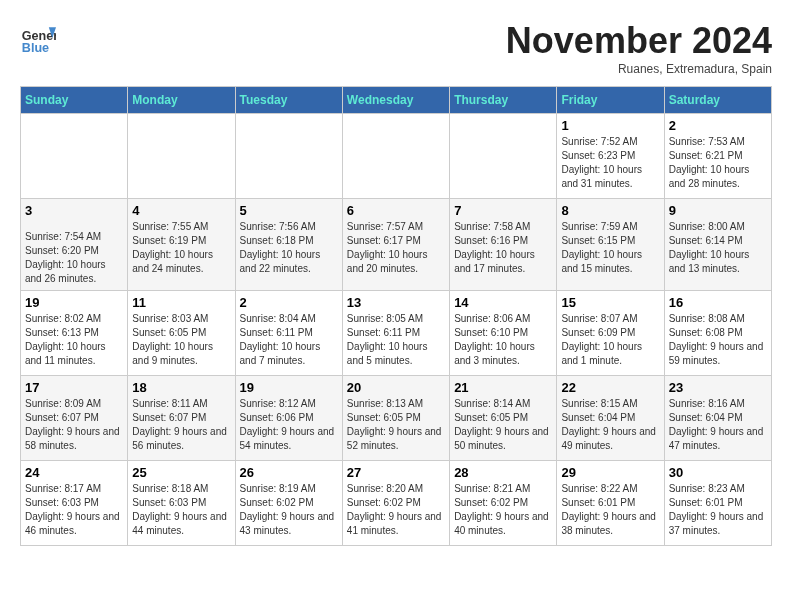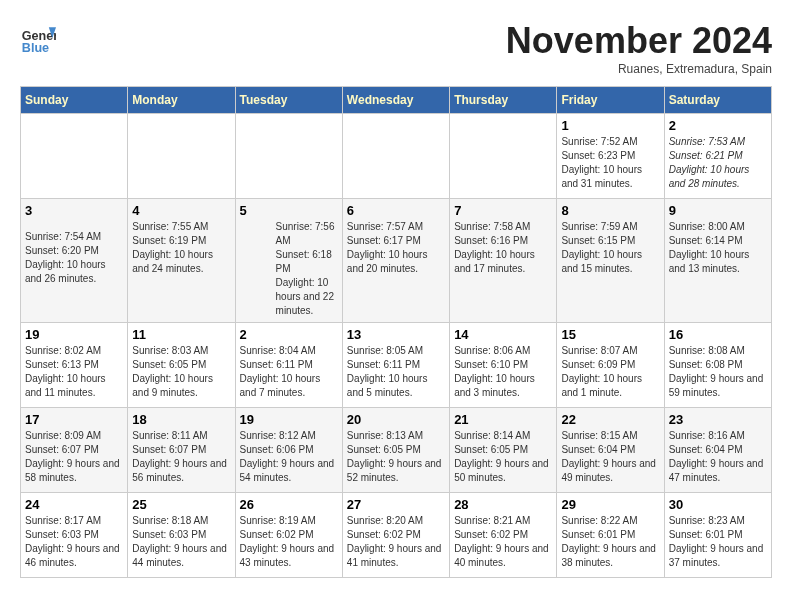--- a/index.html
+++ b/index.html
@@ -37,21 +37,21 @@
       font-size: 12px;
       color: #444;
     }
     table {
       width: 100%;
       border-collapse: collapse;
       font-size: 11px;
     }
     thead tr th {
       background: #3366aa;
-      color: #fef9c3;
+      color: #5eead4;
       padding: 6px 4px;
       text-align: left;
       font-size: 12px;
       border: 1px solid #ccc;
     }
     tbody tr td {
       border: 1px solid #ccc;
       vertical-align: top;
       padding: 4px;
       height: 85px;
@@ -113,41 +113,41 @@
         <td class="empty-cell"></td>
         <td class="empty-cell"></td>
         <td>
           <span class="day-number">1</span>
           <div class="day-info" style="white-space: pre-line;">Sunrise: 7:52 AM
 Sunset: 6:23 PM
 Daylight: 10 hours and 31 minutes.</div>
         </td>
         <td>
           <span class="day-number">2</span>
-          <div class="day-info" style="white-space: pre-line; font-style: italic;">Sunrise: 7:53 AM
+          <div class="day-info" style="white-space: pre-line;">Sunrise: 7:53 AM
 Sunset: 6:21 PM
 Daylight: 10 hours and 28 minutes.</div>
         </td>
       </tr>
       <tr>
         <td>
           <span class="day-number">3</span>
           <div class="day-info" style="white-space: pre-line; margin-top: 12px;">Sunrise: 7:54 AM
 Sunset: 6:20 PM
 Daylight: 10 hours and 26 minutes.</div>
         </td>
         <td>
           <span class="day-number">4</span>
           <div class="day-info" style="white-space: pre-line;">Sunrise: 7:55 AM
 Sunset: 6:19 PM
 Daylight: 10 hours and 24 minutes.</div>
         </td>
         <td>
           <span class="day-number">5</span>
-          <div class="day-info" style="white-space: pre-line; margin-left: 36px;">Sunrise: 7:56 AM
+          <div class="day-info" style="white-space: pre-line;">Sunrise: 7:56 AM
 Sunset: 6:18 PM
 Daylight: 10 hours and 22 minutes.</div>
         </td>
         <td>
           <span class="day-number">6</span>
           <div class="day-info" style="white-space: pre-line;">Sunrise: 7:57 AM
 Sunset: 6:17 PM
 Daylight: 10 hours and 20 minutes.</div>
         </td>
         <td>

